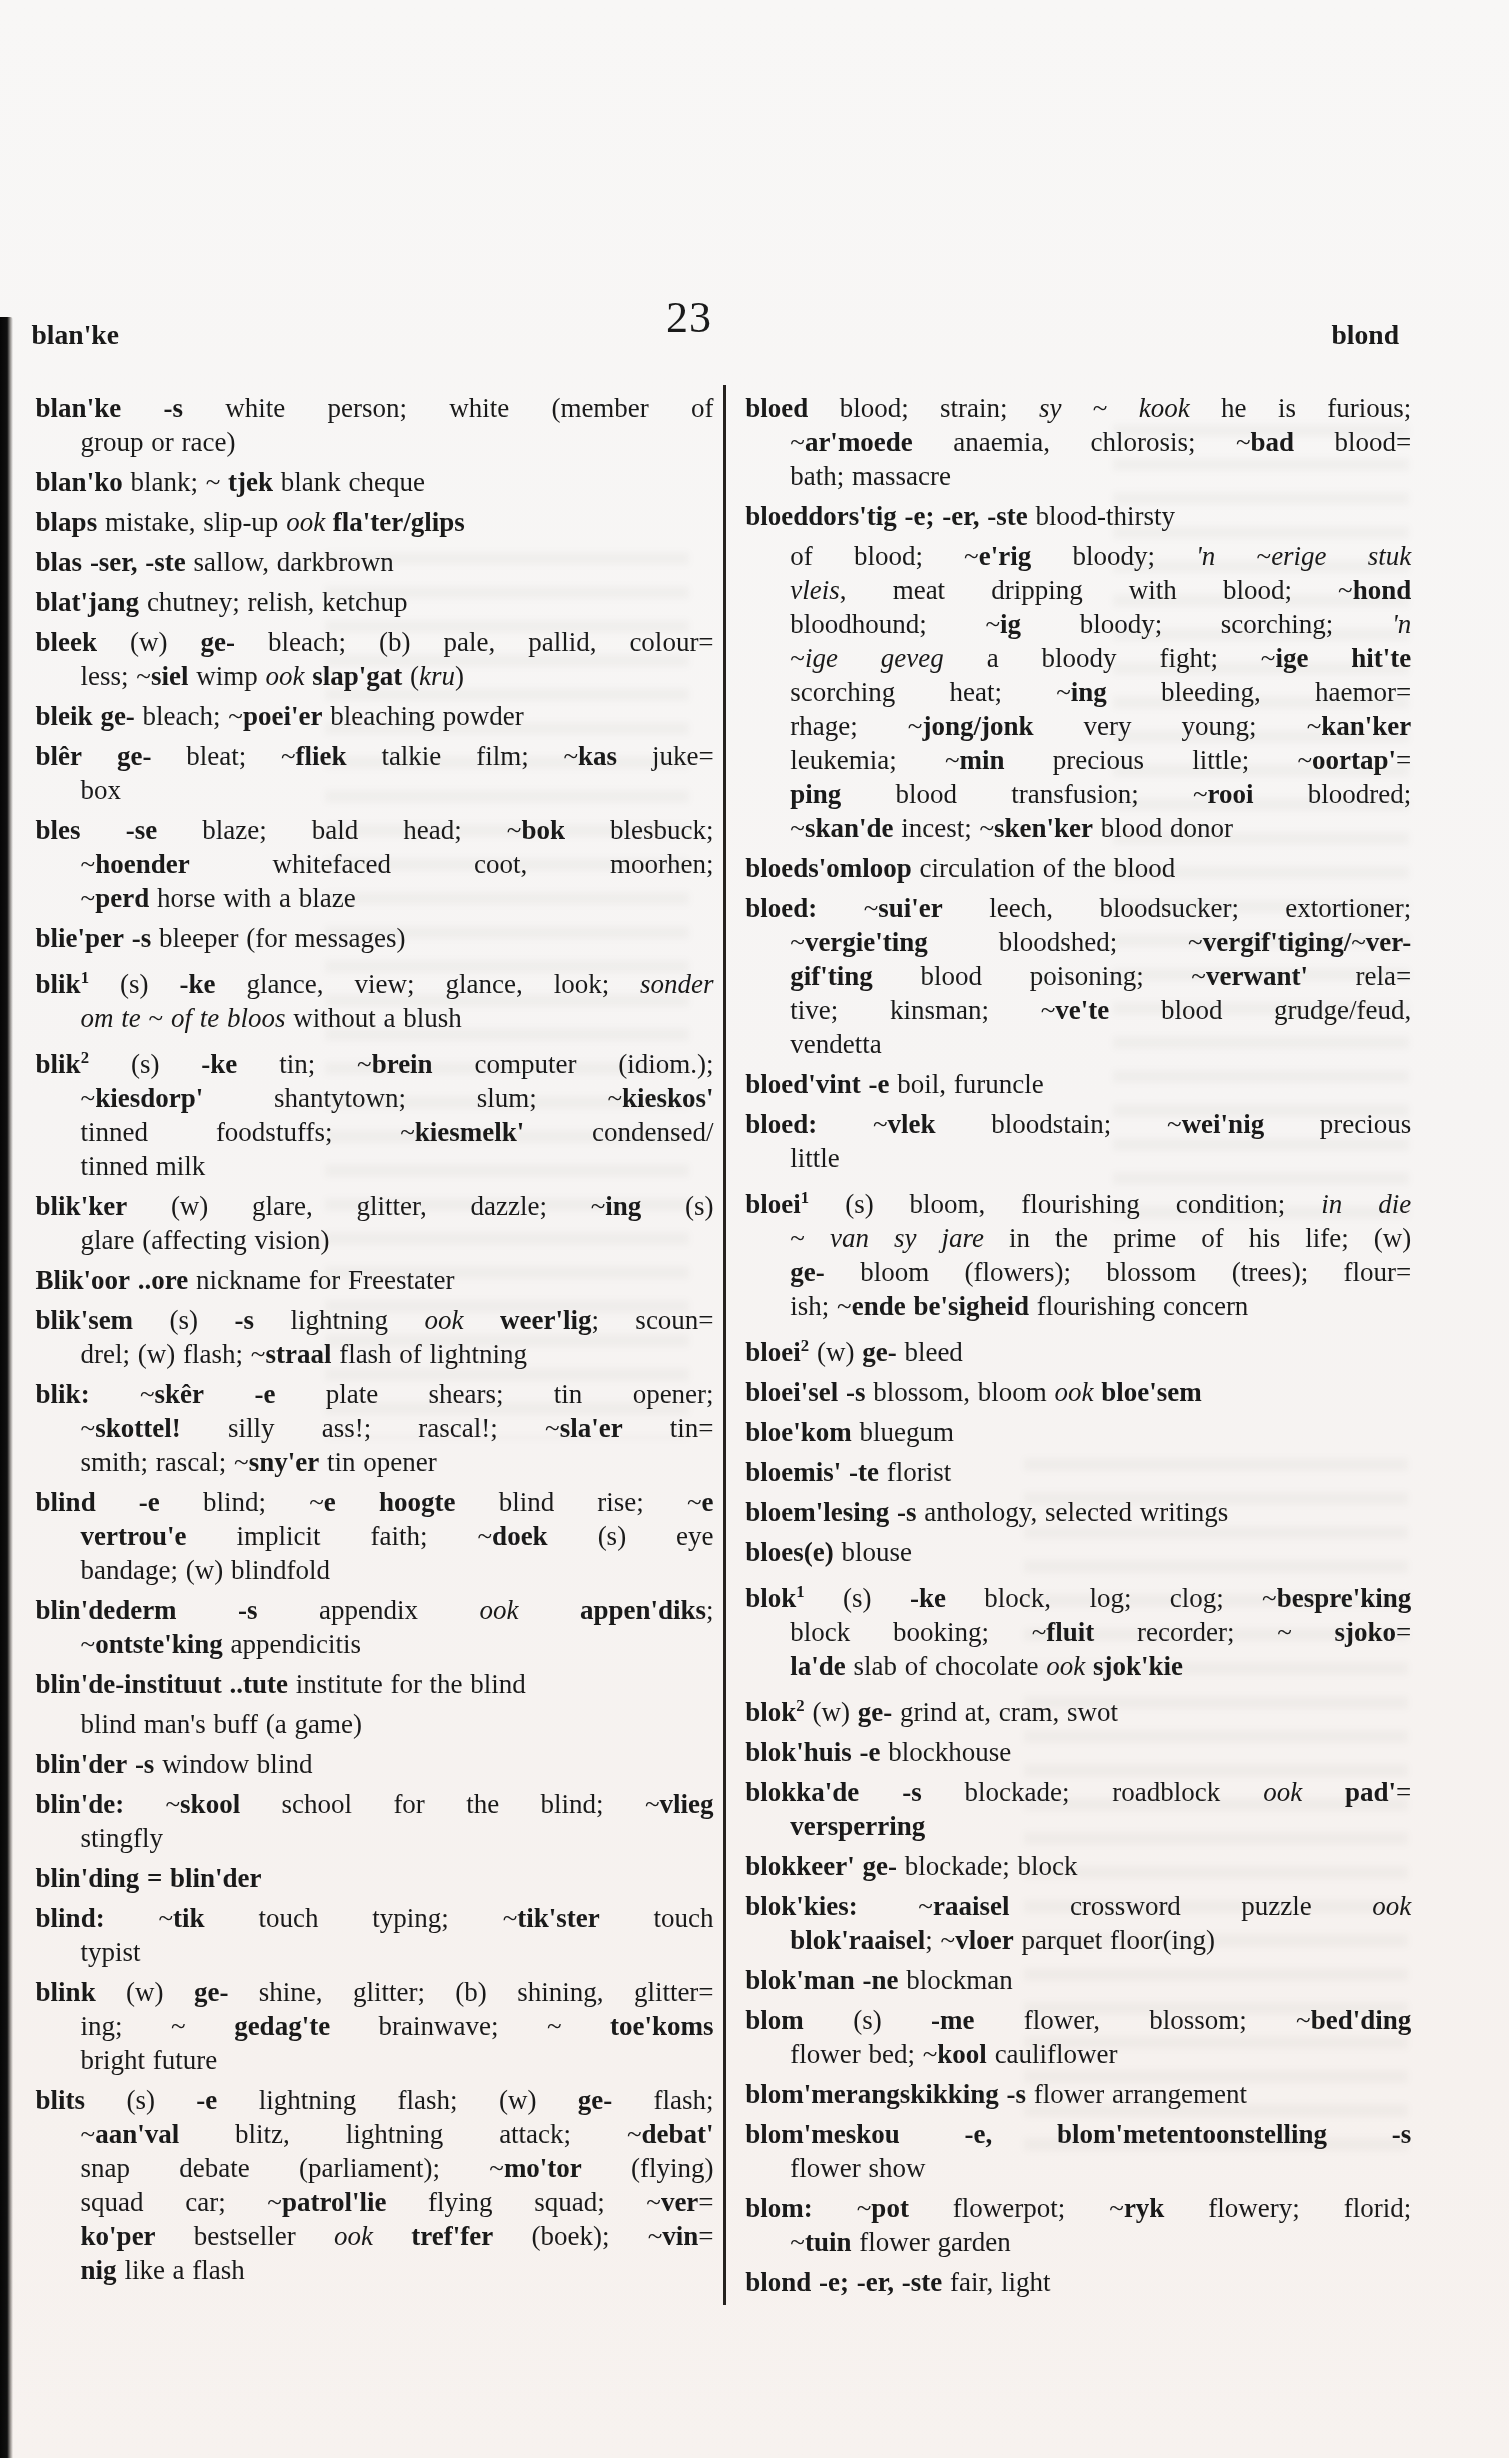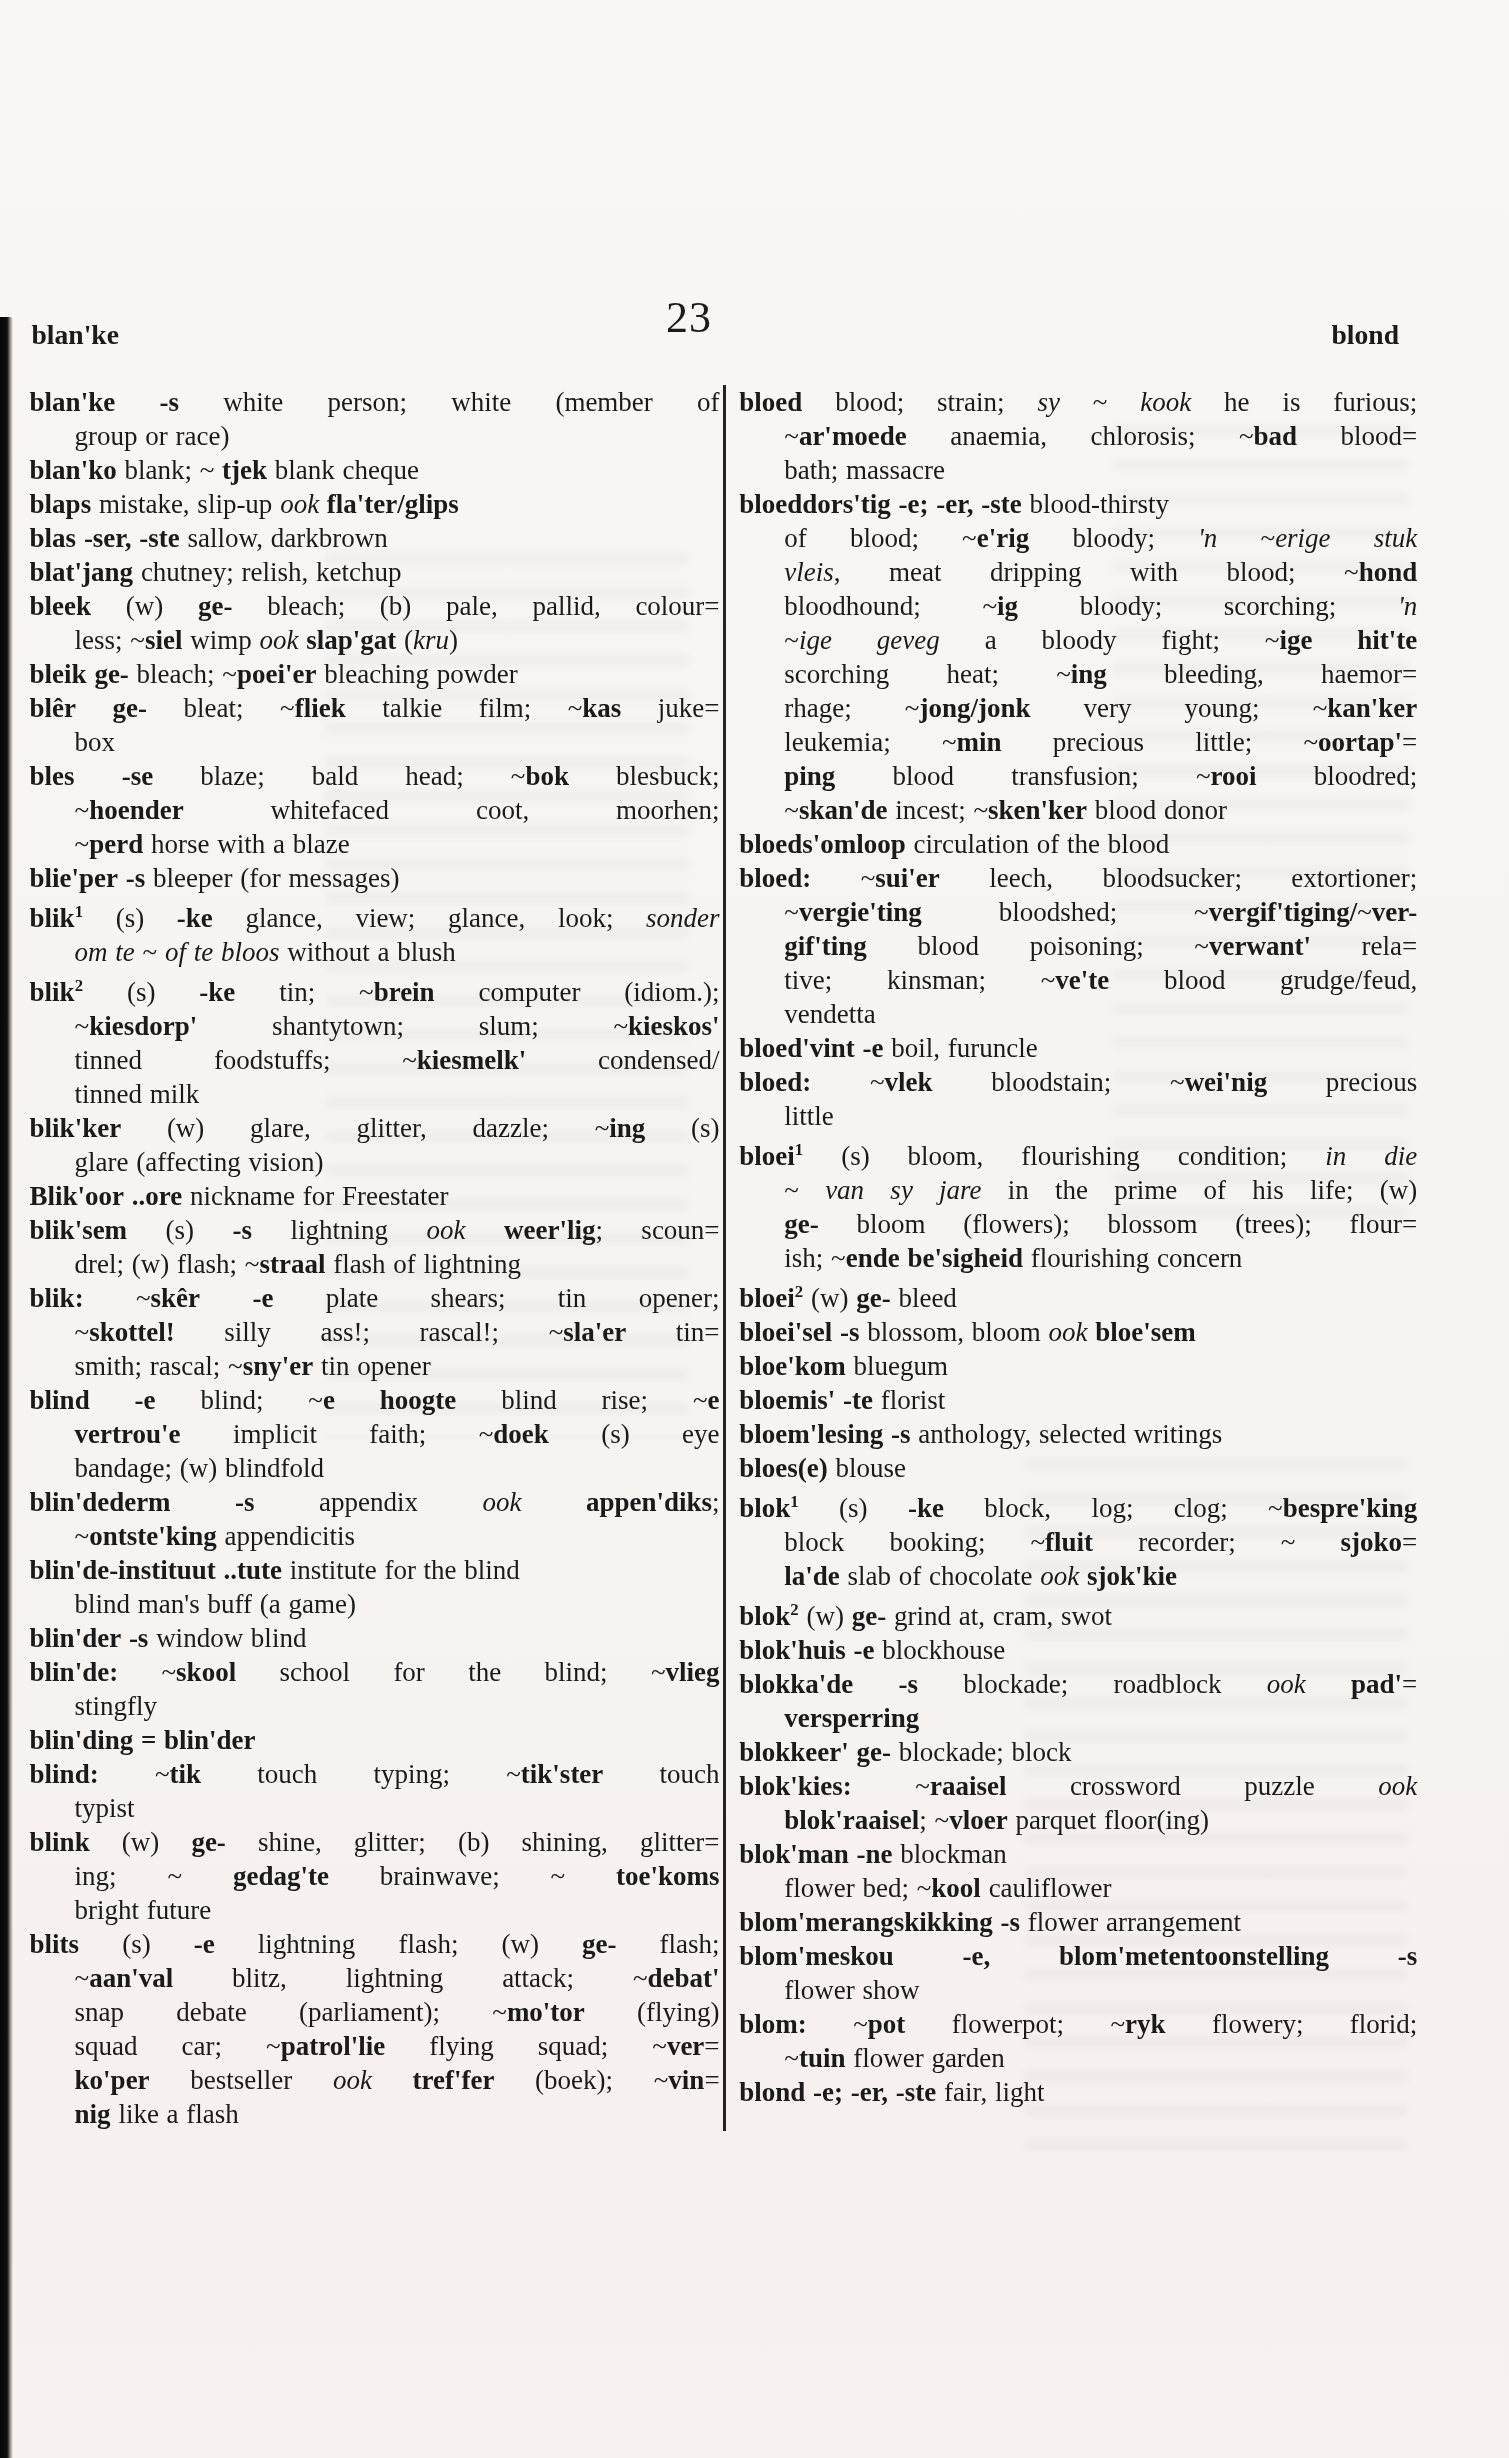--- a/index.html
+++ b/index.html
@@ -29,21 +29,21 @@
   #hdr-right{right:110px;}
   #hdr-num{position:absolute;left:666px;top:296px;font-size:44px;line-height:1;letter-spacing:1px;}
   .columns{
     position:absolute;top:385px;left:29.6px;
     display:flex;align-items:stretch;
   }
   .col{font-size:27px;line-height:34px;}
   .col-left{width:690px;}
   .col-right{width:678px;}
   .divider{width:3px;background:#26221f;margin-left:3.9px;margin-right:12.8px;}
-  .entry{margin:0;}
+  .entry{margin:6px;}
   .line{
     text-align:justify;
     text-align-last:justify;
     word-spacing:1px;
   }
   .line.last{text-align:left;text-align-last:auto;}
   .line.cont{padding-left:45px;}
   .b{font-weight:bold;}
   .i{font-style:italic;}
   .sup{font-weight:bold;font-size:.62em;vertical-align:super;}
@@ -252,20 +252,21 @@
           <div class="line last"><span class="b">blokkeer'</span><span> </span><span class="b">ge-</span><span> blockade; block</span></div>
         </div>
         <div class="entry">
           <div class="line"><span class="b">blok'kies:</span><span> ~</span><span class="b">raaisel</span><span> crossword puzzle </span><span class="i">ook</span></div>
           <div class="line cont last"><span class="b">blok'raaisel</span><span>; ~</span><span class="b">vloer</span><span> parquet floor(ing)</span></div>
         </div>
         <div class="entry">
           <div class="line last"><span class="b">blok'man</span><span> </span><span class="b">-ne</span><span> blockman</span></div>
         </div>
         <div class="entry">
+          <div class="line"><span class="b">blom</span><span> (s) </span><span class="b">-me</span><span> flower, blossom; ~</span><span class="b">bed'ding</span></div>
           <div class="line cont last"><span>flower bed; ~</span><span class="b">kool</span><span> cauliflower</span></div>
         </div>
         <div class="entry">
           <div class="line last"><span class="b">blom'merangskikking</span><span> </span><span class="b">-s</span><span> flower arrangement</span></div>
         </div>
         <div class="entry">
           <div class="line"><span class="b">blom'meskou</span><span> </span><span class="b">-e, blom'metentoonstelling</span><span> </span><span class="b">-s</span></div>
           <div class="line cont last"><span>flower show</span></div>
         </div>
         <div class="entry">

